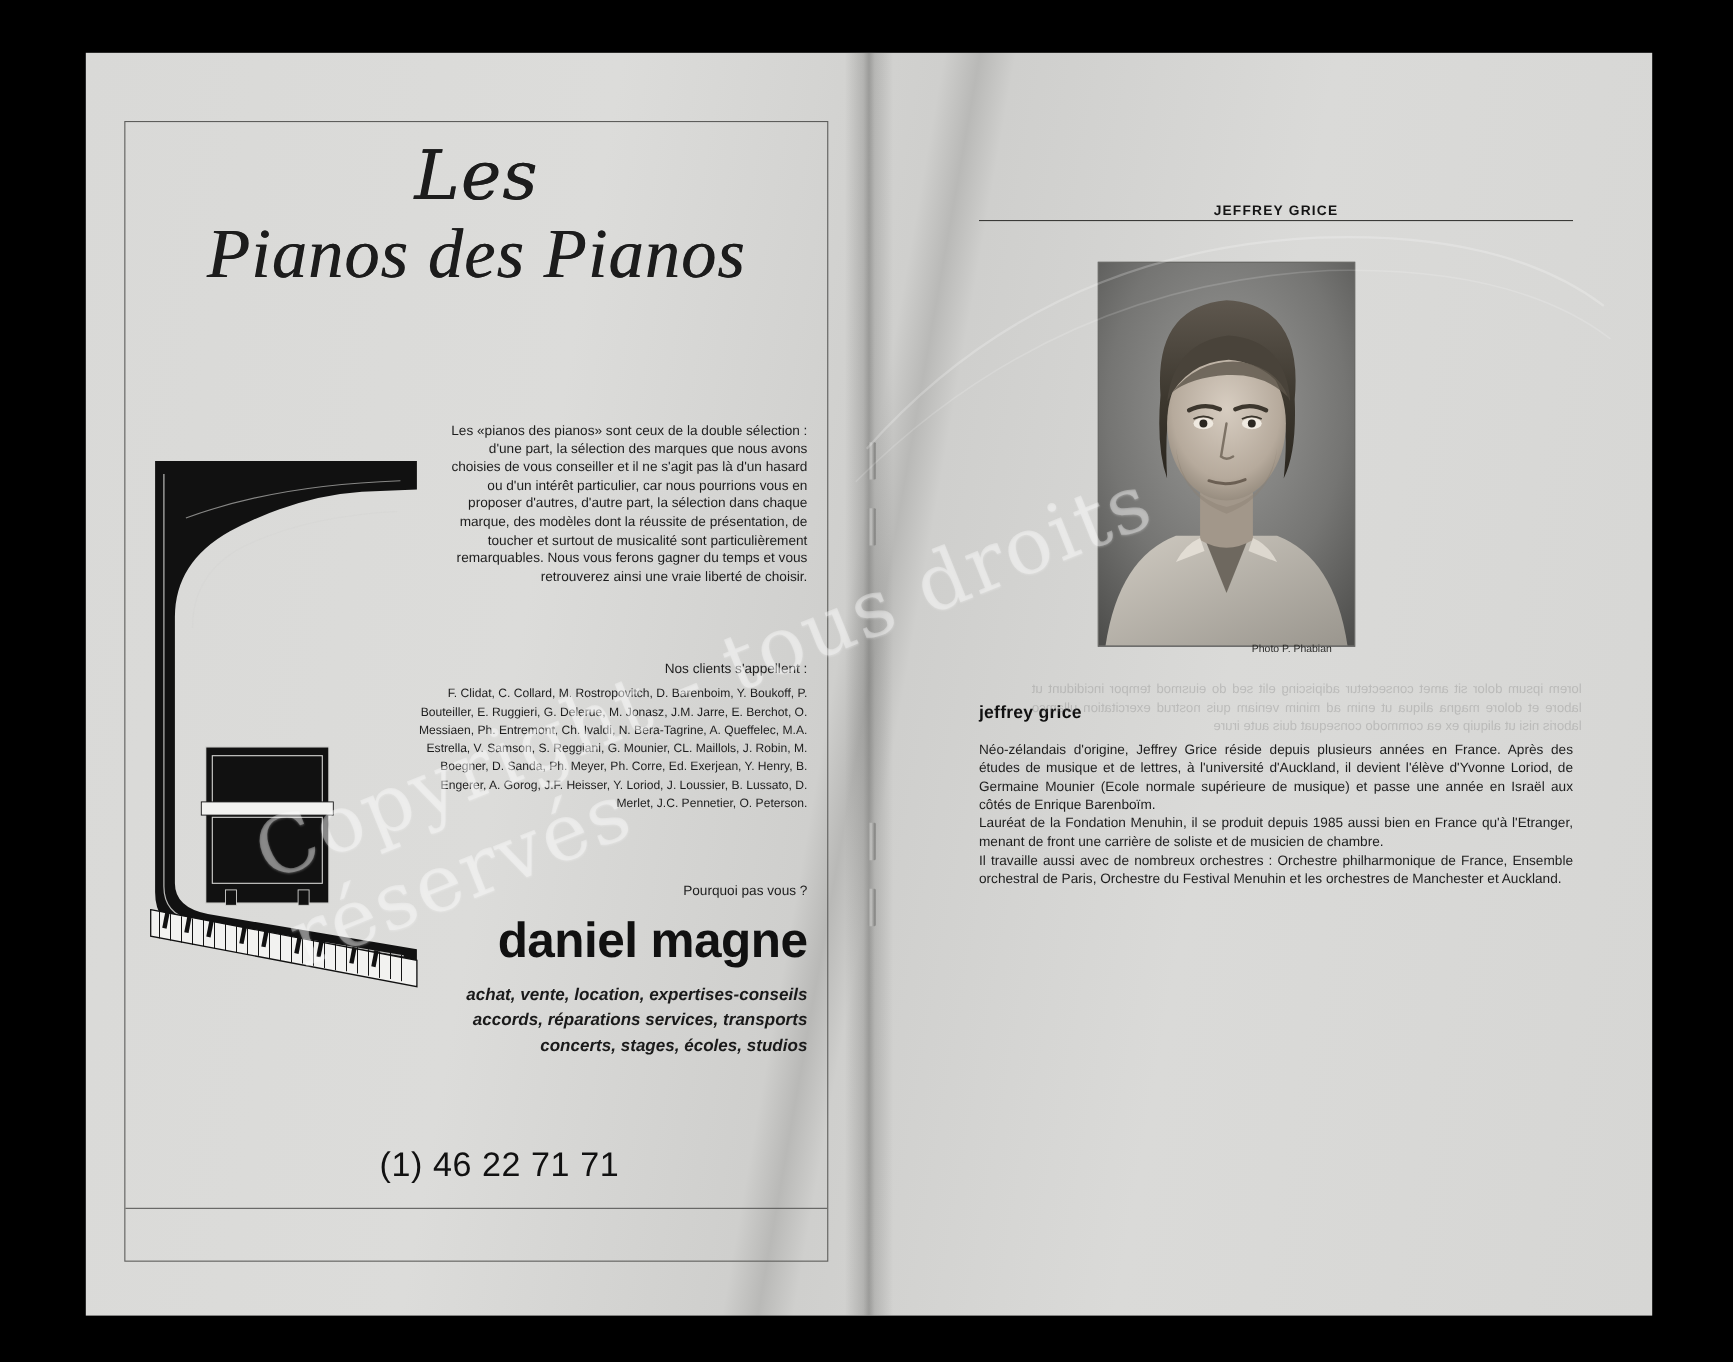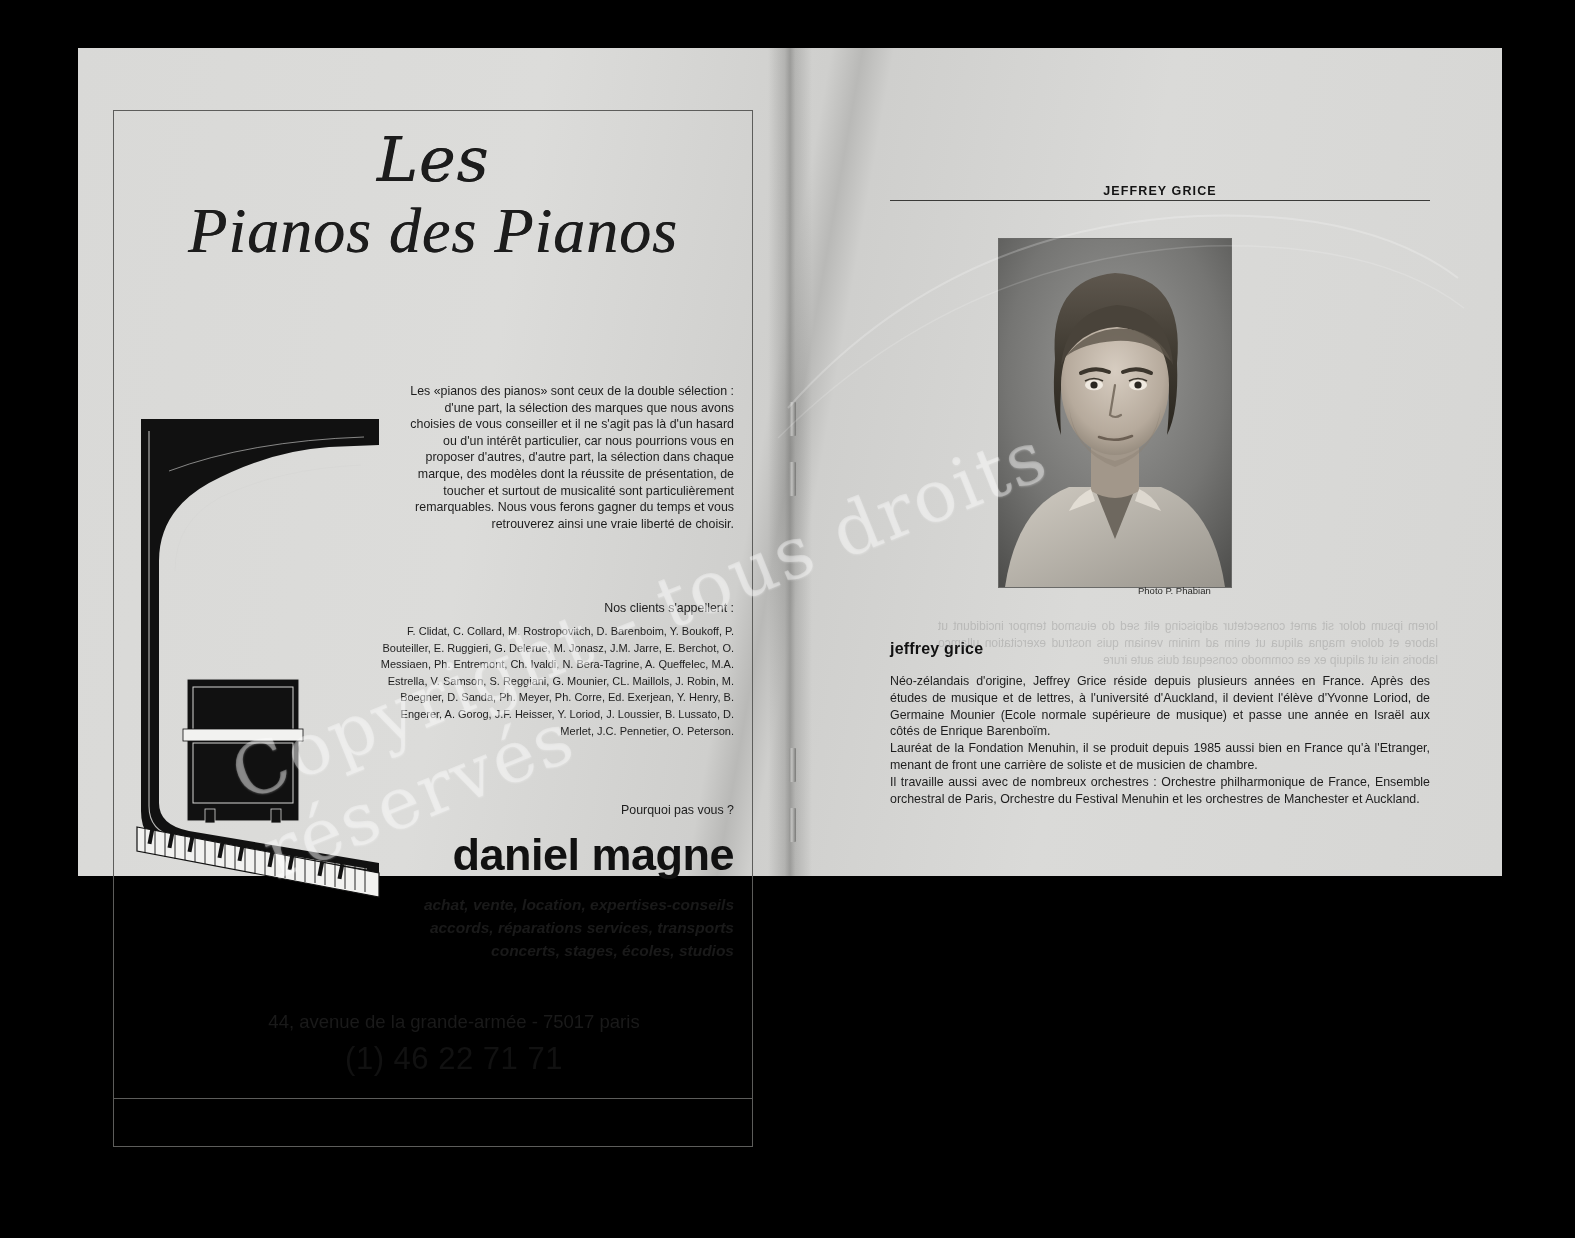--- a/index.html
+++ b/index.html
@@ -13,21 +13,21 @@
     overflow: hidden;
     font-family: "Liberation Sans", sans-serif;
   }
 
   
   #spread {
     position: absolute;
     left: 78px;
     top: 48px;
     width: 1424px;
-    height: 828px;
+    height: 1148px;
     background: linear-gradient(100deg, #d9d9d7 0%, #dcdcda 30%, #cfcfcd 48%, #b9b9b7 50%, #cfcfcd 52%, #dadad8 70%, #d6d6d4 100%);
     box-shadow: 0 0 14px rgba(0,0,0,0.6);
   }
   
   #gutter {
     position: absolute;
     left: 690px;
     top: 0;
     width: 44px;
     height: 100%;
@@ -369,21 +369,20 @@
     <div id="ad-copy">Les «pianos des pianos» sont ceux de la double sélection : d'une part, la sélection des marques que nous avons choisies de vous conseiller et il ne s'agit pas là d'un hasard ou d'un intérêt particulier, car nous pourrions vous en proposer d'autres, d'autre part, la sélection dans chaque marque, des modèles dont la réussite de présentation, de toucher et surtout de musicalité sont particulièrement remarquables. Nous vous ferons gagner du temps et vous retrouverez ainsi une vraie liberté de choisir.</div>
     <div id="ad-clients-lead">Nos clients s'appellent :</div>
     <div id="ad-clients">F. Clidat, C. Collard, M. Rostropovitch, D. Barenboim, Y. Boukoff, P. Bouteiller, E. Ruggieri, G. Delerue, M. Jonasz, J.M. Jarre, E. Berchot, O. Messiaen, Ph. Entremont, Ch. Ivaldi, N. Bera-Tagrine, A. Queffelec, M.A. Estrella, V. Samson, S. Reggiani, G. Mounier, CL. Maillols, J. Robin, M. Boegner, D. Sanda, Ph. Meyer, Ph. Corre, Ed. Exerjean, Y. Henry, B. Engerer, A. Gorog, J.F. Heisser, Y. Loriod, J. Loussier, B. Lussato, D. Merlet, J.C. Pennetier, O. Peterson.</div>
     <div id="ad-why">Pourquoi pas vous ?</div>
     <div id="ad-services">
       <div>achat, vente, location, expertises-conseils</div>
       <div>accords, réparations services, transports</div>
       <div>concerts, stages, écoles, studios</div>
     </div>
     <div id="ad-brand">daniel magne</div>
-    <div id="ad-address">44, avenue de la grande-armée - 75017 paris</div>
     <div id="ad-phone">(1) 46 22 71 71</div>
     <div id="ad-rule"></div>
   </div>
 
   <div id="gutter"></div>
   <div class="staple" id="staple1"></div>
   <div class="staple" id="staple2"></div>
   <div class="staple" id="staple3"></div>
   <div class="staple" id="staple4"></div>
 

